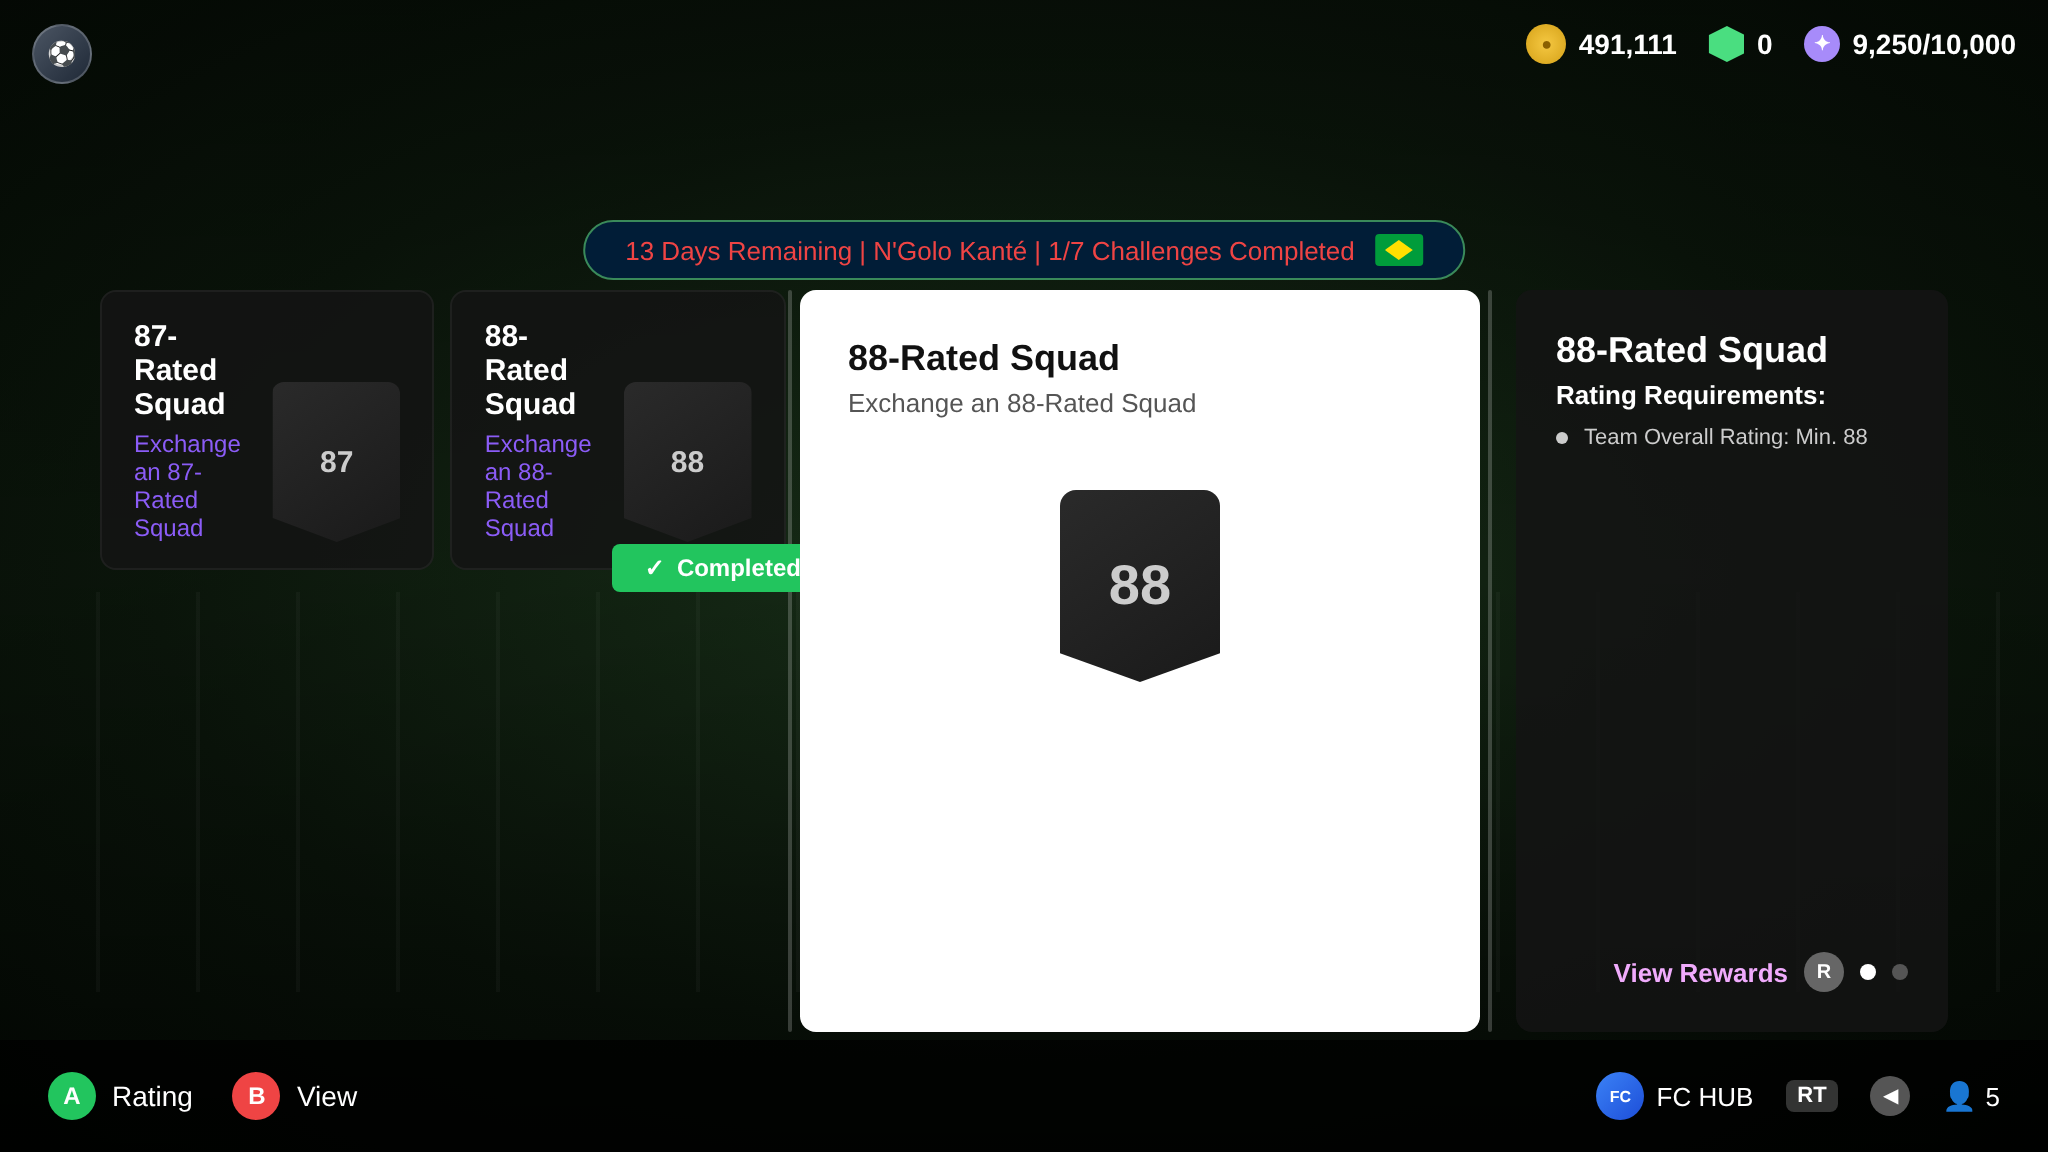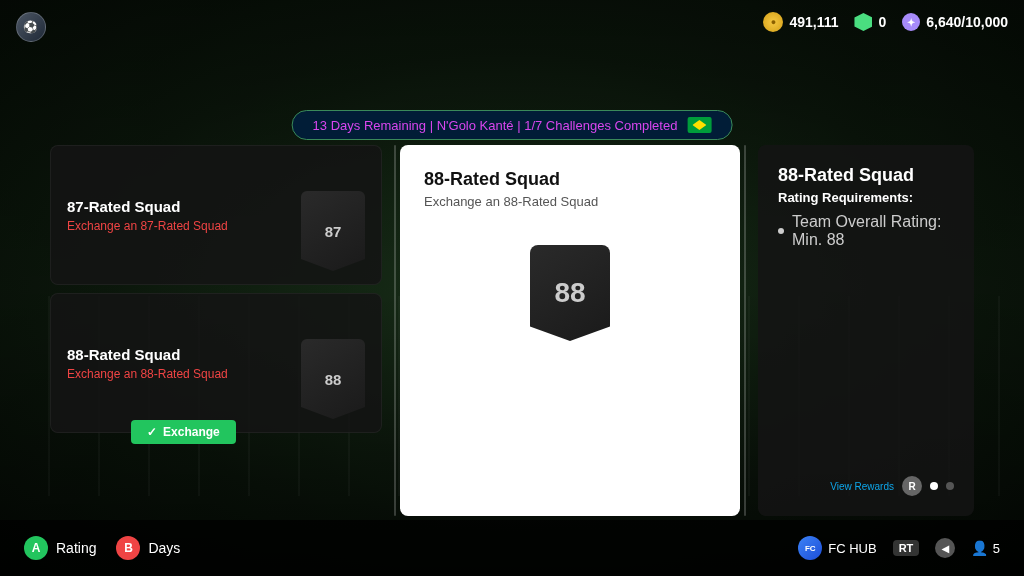--- a/index.html
+++ b/index.html
@@ -101,21 +101,21 @@
       border-radius: 20px;
       padding: 6px 20px;
       display: flex;
       align-items: center;
       gap: 10px;
       z-index: 10;
       white-space: nowrap;
     }
 
     .banner-text {
-      color: #d946ef;
+      color: #ef4444;
       font-size: 13px;
       font-weight: 500;
     }
 
     .brazil-flag {
       width: 24px;
       height: 16px;
       background: #009c3b;
       border-radius: 2px;
       position: relative;
@@ -140,21 +140,21 @@
       bottom: 60px;
       display: flex;
       gap: 0;
       z-index: 5;
     }
 
     
     .left-panel {
       width: 340px;
       display: flex;
-      flex-direction: column;
+      flex-direction: row;
       gap: 8px;
       padding-right: 8px;
     }
 
     .challenge-card {
       background: rgba(20, 20, 20, 0.85);
       border-radius: 8px;
       padding: 16px;
       display: flex;
       align-items: center;
@@ -174,21 +174,21 @@
     }
 
     .challenge-card-title {
       color: white;
       font-size: 15px;
       font-weight: 700;
       margin-bottom: 4px;
     }
 
     .challenge-card-desc {
-      color: #ef4444;
+      color: #8b5cf6;
       font-size: 12px;
     }
 
     .rating-badge {
       width: 64px;
       height: 80px;
       background: linear-gradient(145deg, #2a2a2a, #1a1a1a);
       border-radius: 6px;
       display: flex;
       align-items: center;
@@ -292,21 +292,21 @@
 
     .requirements-label {
       color: white;
       font-size: 13px;
       font-weight: 700;
       margin-bottom: 8px;
     }
 
     .requirement-item {
       color: #ccc;
-      font-size: 16px;
+      font-size: 11px;
       display: flex;
       align-items: center;
       gap: 8px;
     }
 
     .bullet {
       width: 6px;
       height: 6px;
       border-radius: 50%;
       background: #ccc;
@@ -315,23 +315,23 @@
 
     .view-rewards-row {
       margin-top: auto;
       display: flex;
       align-items: center;
       justify-content: flex-end;
       gap: 8px;
     }
 
     .view-rewards-text {
-      color: #0ea5e9;
-      font-size: 10px;
-      font-weight: 400;
+      color: #f0abfc;
+      font-size: 13px;
+      font-weight: 700;
     }
 
     .r-button {
       width: 20px;
       height: 20px;
       border-radius: 50%;
       background: #666;
       display: flex;
       align-items: center;
       justify-content: center;
@@ -499,21 +499,21 @@
   <div class="hud-currency">
     <div class="coin-icon">●</div>
     <span>491,111</span>
   </div>
   <div class="hud-currency">
     <div class="shield-icon"></div>
     <span>0</span>
   </div>
   <div class="hud-currency">
     <div class="star-icon">✦</div>
-    <span>6,640/10,000</span>
+    <span>9,250/10,000</span>
   </div>
 </div>
 
 <div class="challenge-banner">
   <span class="banner-text">13 Days Remaining | N'Golo Kanté | 1/7 Challenges Completed</span>
   <div class="brazil-flag"></div>
 </div>
 
 <div class="main-content">
 
@@ -532,21 +532,21 @@
     <div class="challenge-card completed-card" style="position:relative;">
       <div class="challenge-card-info">
         <div class="challenge-card-title">88-Rated Squad</div>
         <div class="challenge-card-desc">Exchange an 88-Rated Squad</div>
       </div>
       <div class="rating-badge">
         <span>88</span>
       </div>
       <div class="completed-badge">
         <span class="checkmark">✓</span>
-        <span>Exchange</span>
+        <span>Completed</span>
       </div>
     </div>
 
   </div>
 
   <div class="divider-line"></div>
 
   <div class="center-panel">
     <div class="center-title">88-Rated Squad</div>
     <div class="center-desc">Exchange an 88-Rated Squad</div>
@@ -581,21 +581,21 @@
     <div class="bottom-action">
       <div class="action-btn btn-a">
         <span>A</span>
       </div>
       <span>Rating</span>
     </div>
     <div class="bottom-action">
       <div class="action-btn btn-b">
         <span>B</span>
       </div>
-      <span>Days</span>
+      <span>View</span>
     </div>
   </div>
 
   <div class="bottom-right">
     <div class="fc-hub-logo">
       <div class="fc-circle">FC</div>
       <span>FC HUB</span>
     </div>
     <div class="rt-badge">
       <span>RT</span>

